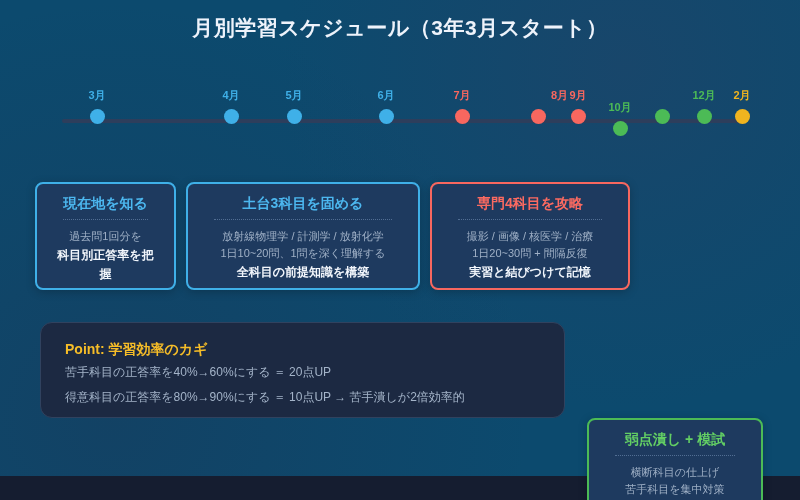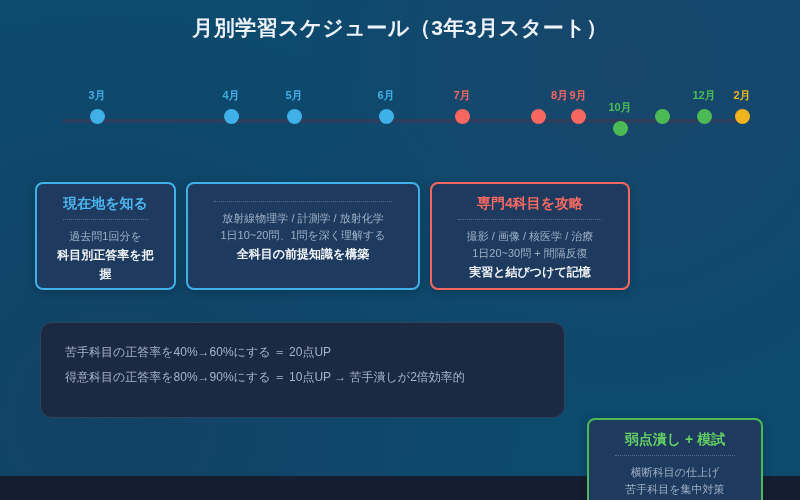--- a/index.html
+++ b/index.html
@@ -217,35 +217,37 @@
   </div>
 
   <div id="phase-cards">
       <div class="card " id="card-phase-0">
         <div class="card-title">現在地を知る</div>
         <div class="card-divider"></div>
         <div class="card-line">過去問1回分を</div>
         <div class="card-line strong">科目別正答率を把握</div>
       </div>
       <div class="card " id="card-phase-1">
+        <div class="card-title">土台3科目を固める</div>
         <div class="card-divider"></div>
         <div class="card-line">放射線物理学 / 計測学 / 放射化学</div>
         <div class="card-line">1日10~20問、1問を深く理解する</div>
         <div class="card-line strong">全科目の前提知識を構築</div>
       </div>
       <div class="card accent-red" id="card-phase-2">
         <div class="card-title">専門4科目を攻略</div>
         <div class="card-divider"></div>
         <div class="card-line">撮影 / 画像 / 核医学 / 治療</div>
         <div class="card-line">1日20~30問 + 間隔反復</div>
         <div class="card-line strong">実習と結びつけて記憶</div>
       </div>
     </div>
 
   <div class="point-box">
+    <div class="point-title">Point: 学習効率のカギ</div>
     <div id="point-lines">
         <div class="point-line">苦手科目の正答率を40%→60%にする ＝ 20点UP</div>
         <div class="point-line">得意科目の正答率を80%→90%にする ＝ 10点UP → 苦手潰しが2倍効率的</div>
       </div>
   </div>
 
   <div id="side-cards">
       <div class="card accent-green" id="card-side-0">
         <div class="card-title">弱点潰し + 模試</div>
         <div class="card-divider"></div>

